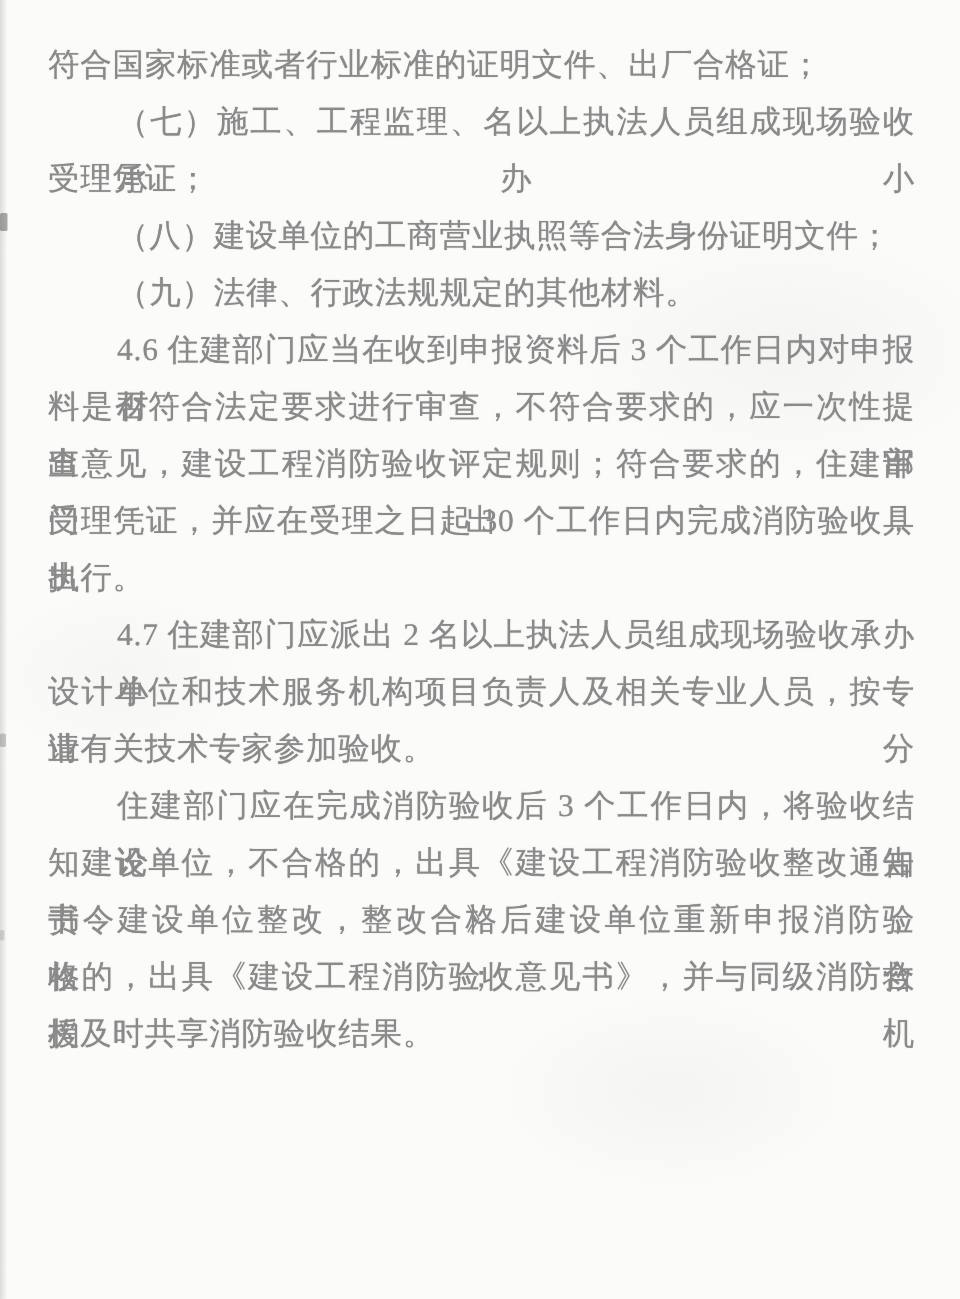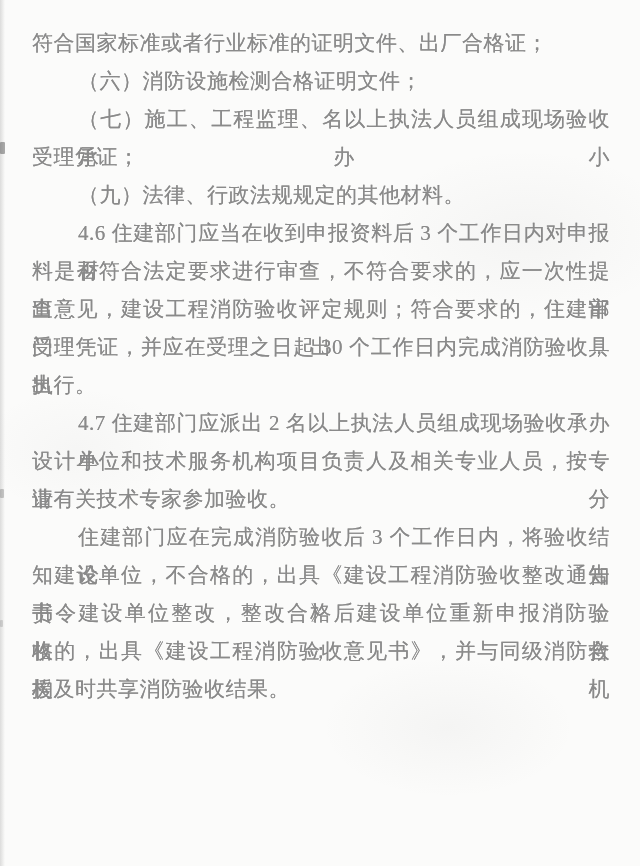--- a/index.html
+++ b/index.html
@@ -67,23 +67,23 @@
 </head>
 <body>
 
 <div class="page">
   <div class="scan-edge"></div>
   <div class="speck s1"></div>
   <div class="speck s2"></div>
   <div class="speck s3"></div>
   <div class="content">
       <div class="line">符合国家标准或者行业标准的证明文件、出厂合格证；</div>
-      <div class="line indent">（六）消防设施检测合格证明文件；</div>
       <div class="line indent justify">（七）施工、工程监理、名以上执法人员组成现场验收承办小</div>
       <div class="line">受理凭证；</div>
+      <div class="line indent">（八）建设单位的工商营业执照等合法身份证明文件；</div>
       <div class="line indent">（九）法律、行政法规规定的其他材料。</div>
       <div class="line indent justify">4.6 住建部门应当在收到申报资料后 3 个工作日内对申报材</div>
       <div class="line justify">料是否符合法定要求进行审查，不符合要求的，应一次性提出审</div>
       <div class="line justify">查意见，建设工程消防验收评定规则；符合要求的，住建部门出具</div>
       <div class="line justify">受理凭证，并应在受理之日起 30 个工作日内完成消防验收，出</div>
       <div class="line">执行。</div>
       <div class="line indent justify">4.7 住建部门应派出 2 名以上执法人员组成现场验收承办小</div>
       <div class="line justify">设计单位和技术服务机构项目负责人及相关专业人员，按专业分</div>
       <div class="line">请有关技术专家参加验收。</div>
       <div class="line indent justify">住建部门应在完成消防验收后 3 个工作日内，将验收结论告</div>

